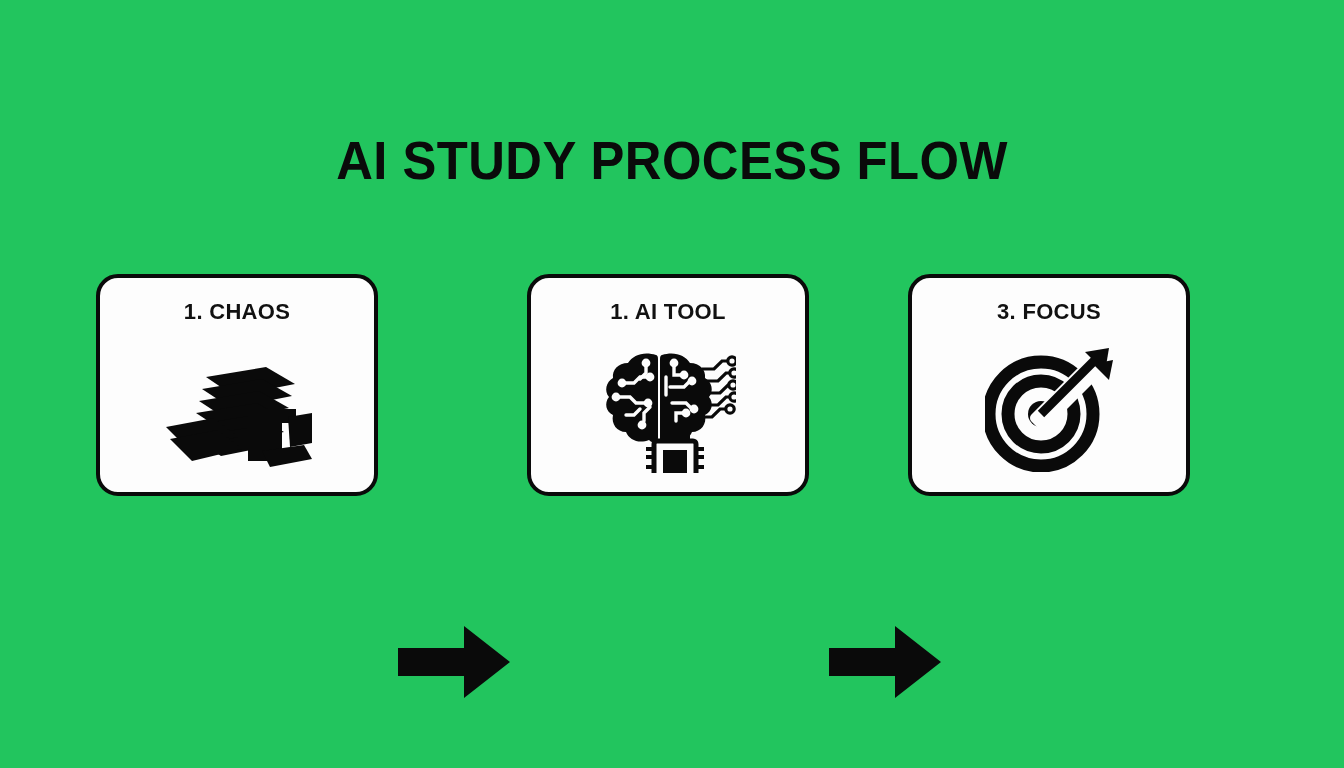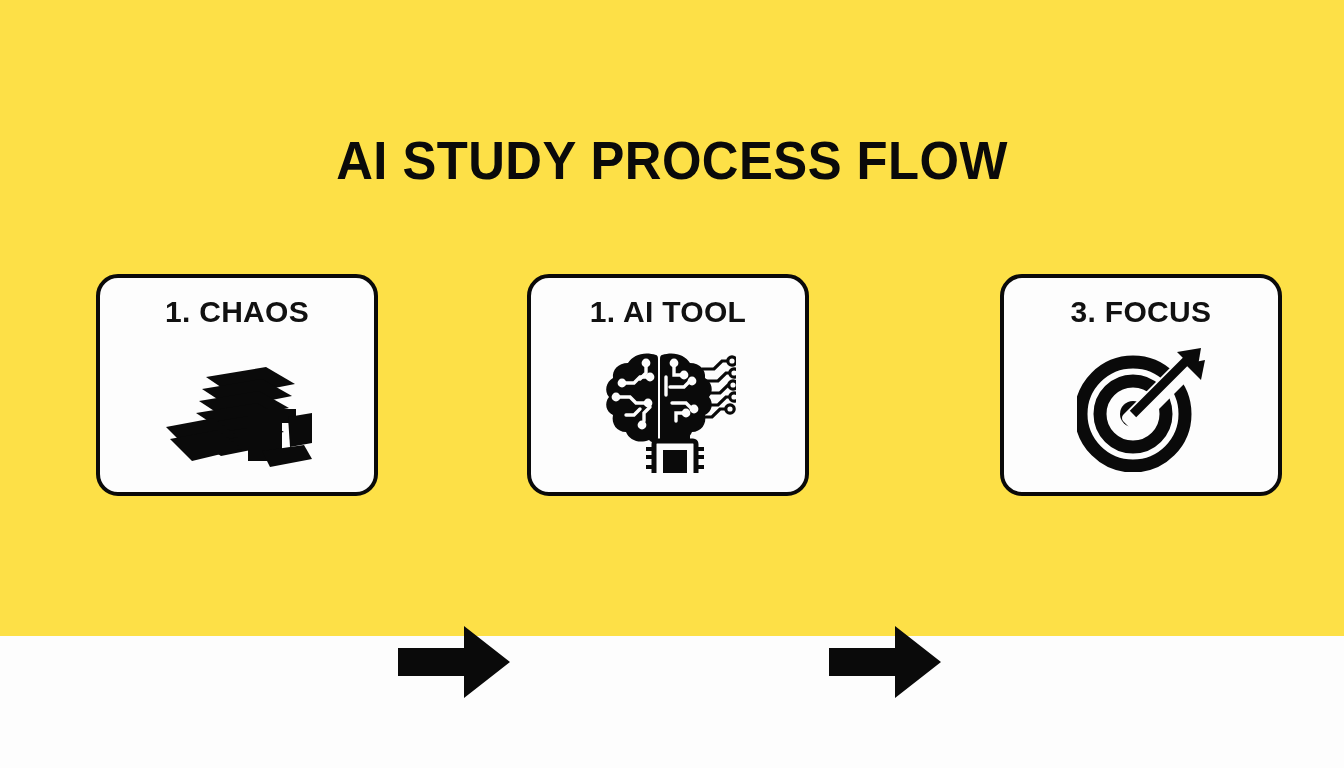--- a/index.html
+++ b/index.html
@@ -11,22 +11,22 @@
     width: 1344px;
     height: 768px;
     background: #fdfdfd;
     font-family: "Liberation Sans", sans-serif;
     overflow: hidden;
   }
 
   #canvas {
     position: relative;
     width: 1344px;
-    height: 636px;
-    background: #fde047;
+    height: 768px;
+    background: #22c55e;
   }
 
   
   #flow-title {
     position: absolute;
     left: 0;
     top: 131px;
     width: 1344px;
     text-align: center;
     font-family: "Liberation Sans", sans-serif;
@@ -54,31 +54,31 @@
     top: 0;
     width: 282px;
     height: 222px;
     box-sizing: border-box;
     border: 4px solid #0a0a0a;
     border-radius: 22px;
     background: #fdfdfd;
   }
   #step-card-1 { left: 96px;  }
   #step-card-2 { left: 527px; }
-  #step-card-3 { left: 1000px; }
+  #step-card-3 { left: 908px; }
 
   .step-label {
     position: absolute;
     left: 0;
     top: 19px;
     width: 100%;
     text-align: center;
     font-family: "Liberation Sans", sans-serif;
     font-weight: 700;
-    font-size: 30px;
+    font-size: 22px;
     letter-spacing: 0.3px;
     color: #111111;
     line-height: 30px;
     white-space: nowrap;
   }
 
   .step-icon {
     position: absolute;
     left: 0;
     top: 62px;

